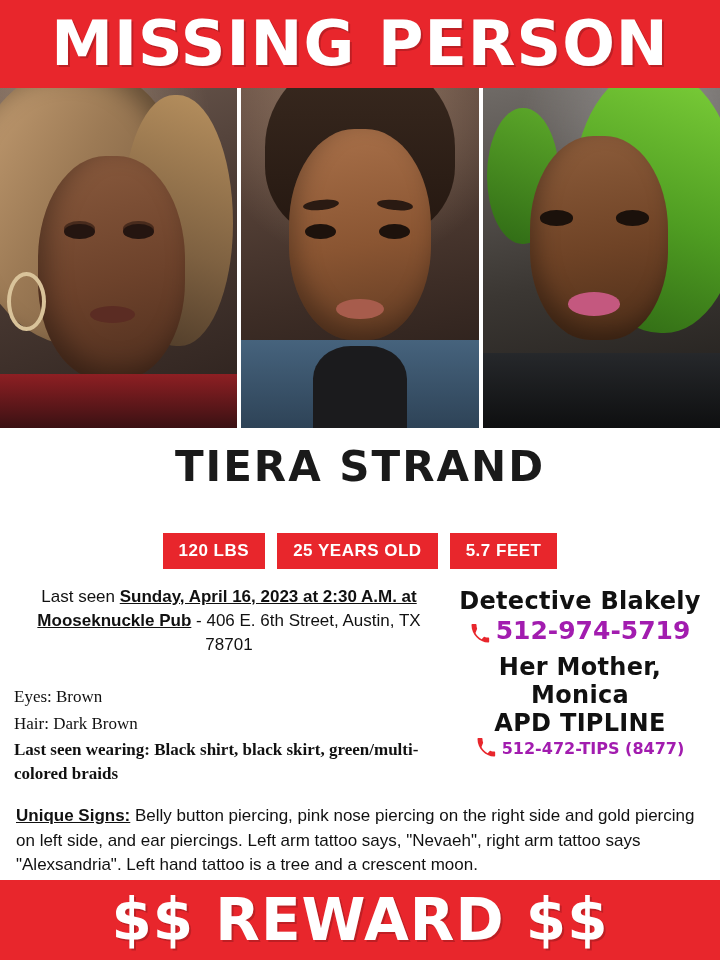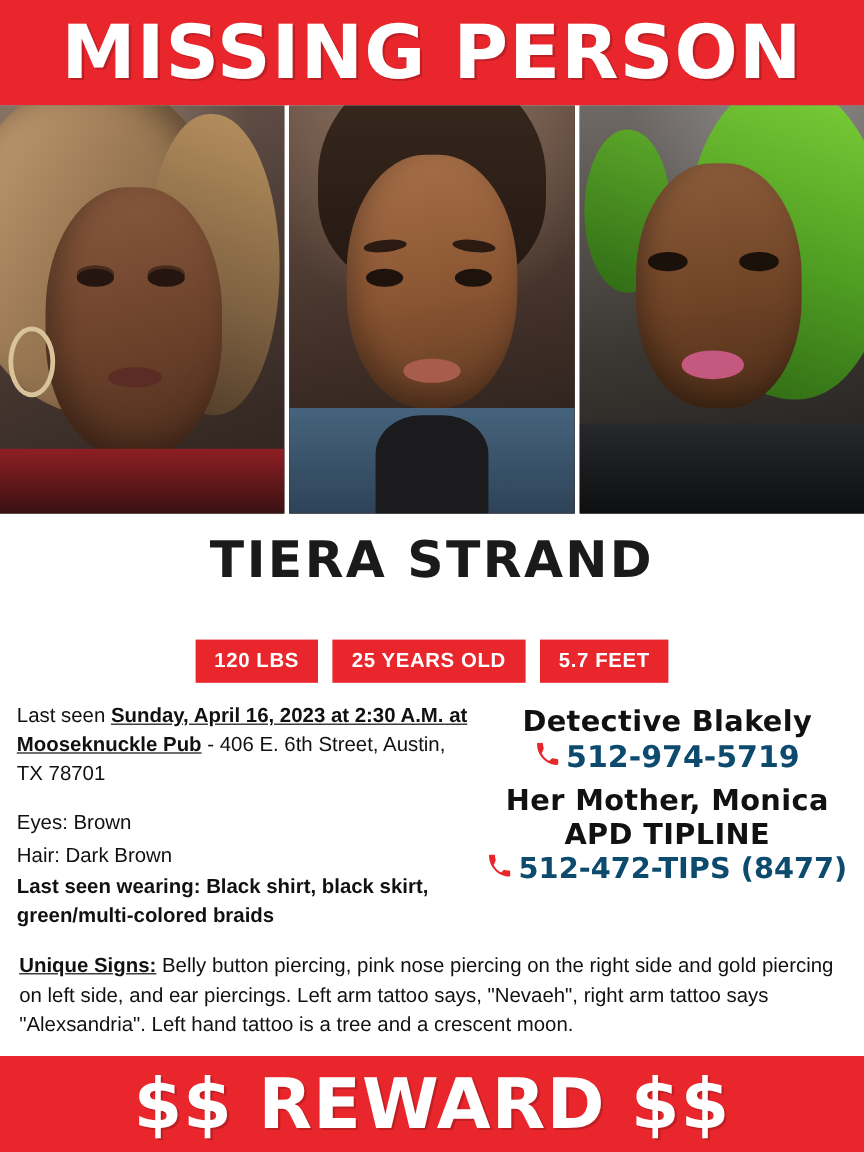--- a/index.html
+++ b/index.html
@@ -247,29 +247,31 @@
     gap: 10px;
   }
   .left-col {
     width: 430px;
     font-size: 17px;
     color: #111;
     line-height: 1.42;
   }
   .left-col .ls-line {
     font-weight: bold;
+    text-align: center;
   }
   .left-col .ls-line .u {
     text-decoration: underline;
   }
   .left-col .plain {
     font-weight: normal;
   }
   .left-col .desc {
-    margin-top: 17px;
+    margin-top: 28px;
+    font-family: Liberation Serif, serif;
   }
   .left-col .desc div {
     margin-bottom: 2px;
   }
   .left-col .desc .bold {
     font-weight: bold;
   }
   .right-col {
     flex: 1;
     text-align: center;
@@ -279,30 +281,30 @@
     font-family: "DejaVu Sans", sans-serif;
     font-weight: bold;
     font-size: 24px;
     color: #111;
     letter-spacing: 0.3px;
   }
   .contact-num {
     font-family: "DejaVu Sans", sans-serif;
     font-weight: bold;
     font-size: 25px;
-    color: #0c4a6e;
+    color: #a21caf;
     display: flex;
-    align-items: flex-start;
+    align-items: center;
     justify-content: center;
     gap: 6px;
     margin: 1px 0 8px 0;
     white-space: nowrap;
   }
   .contact-num.small {
-    font-size: 24px;
+    font-size: 16px;
   }
   .phone-ico {
     display: inline-block;
     width: 20px;
     height: 20px;
     flex: none;
   }
   
   .signs {
     padding: 16px 4px 0 16px;

